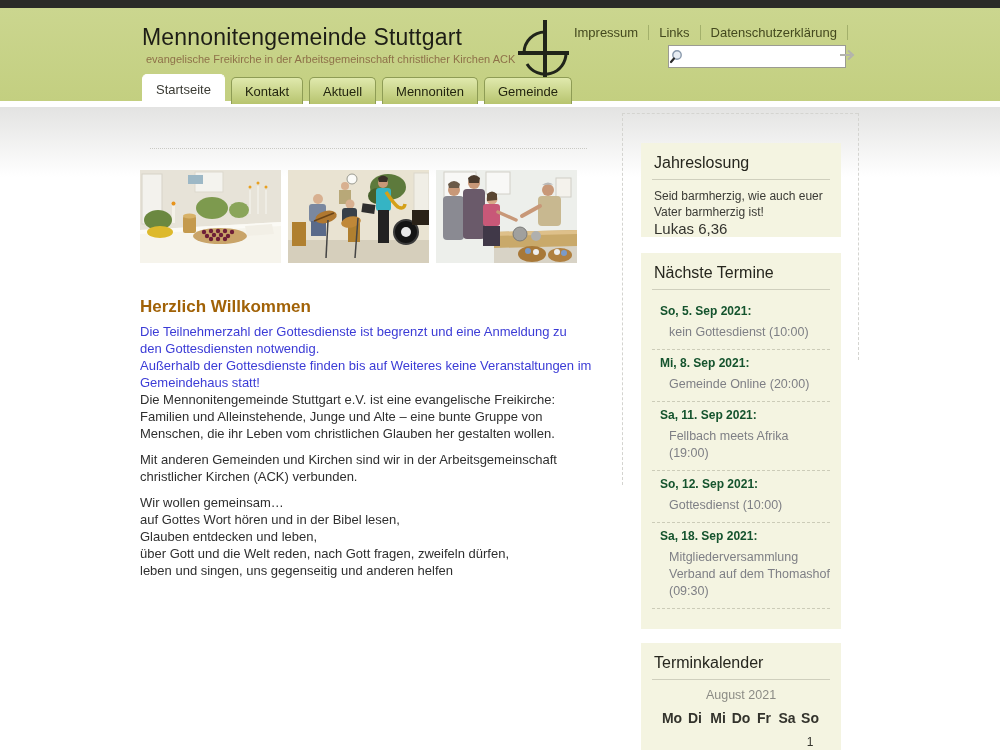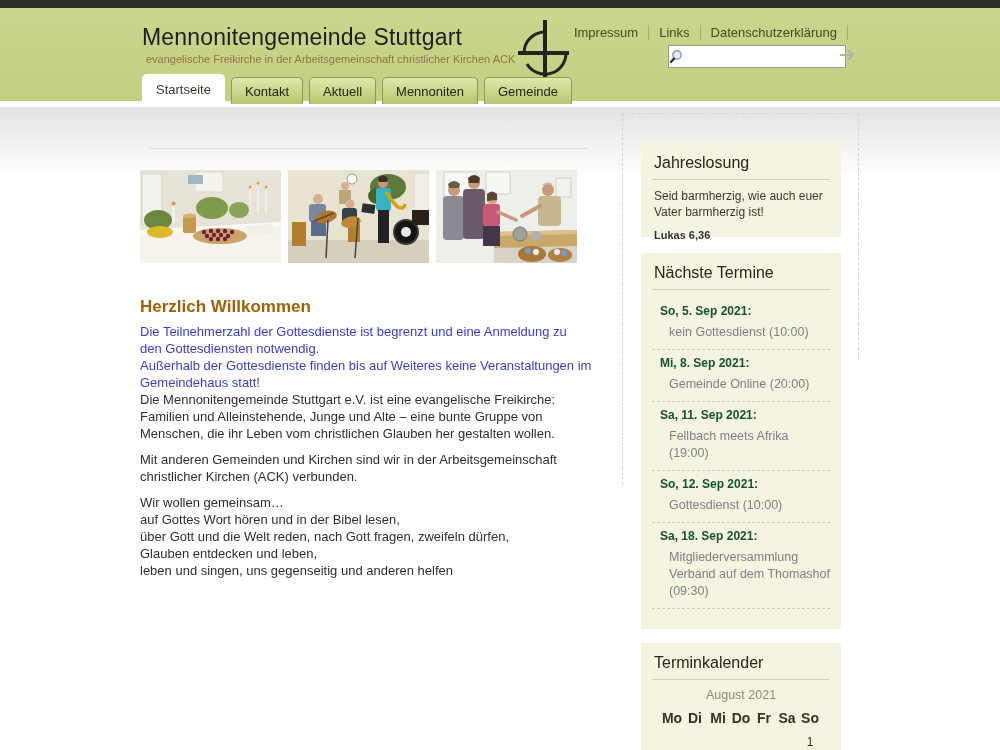--- a/index.html
+++ b/index.html
@@ -102,21 +102,21 @@
     background:#f4f4e1; padding:9px 11px 12px 11px;
   }
   .box-jahreslosung { top:143px; height:94px; }
   .box-termine      { top:253px; height:376px; }
   .box-kalender     { top:643px; height:150px; }
   .side-title {
     font-size:16px; font-weight:normal; color:#26261e;
     padding:2px 0 7px 2px; border-bottom:1px solid #cfcfbd; margin-bottom:8px;
   }
   .jl-text { font-size:12px; color:#3a3a35; line-height:16px; padding-left:2px; }
-  .jl-ref  { font-size:11px; font-weight:bold; color:#33332e; margin-top:9px; padding-left:2px; }
+  .jl-ref  { font-size:15px; font-weight:normal; color:#33332e; padding-left:2px; }
 
   .event { padding:6px 0 8px 8px; border-bottom:1px dashed #ccccb8; }
   .event:last-child { border-bottom:1px dashed #ccccb8; }
   .event-date { font-size:12px; font-weight:bold; color:#14532d; margin-bottom:6px; }
   .event-link { font-size:12.5px; color:#7e7f85; padding-left:9px; line-height:17px; cursor:pointer; display:block; text-decoration:none; }
 
   .cal { margin-top:4px; }
   .cal-month { text-align:center; font-size:12.5px; color:#8b8b85; margin:4px 0 8px 0; }
   .cal-grid { display:grid; grid-template-columns:repeat(7,23px); justify-content:center; row-gap:9px; }
   .cal-grid .wd { font-size:14px; font-weight:bold; color:#33332c; text-align:center; }
@@ -301,22 +301,22 @@
 
   <div class="main-text">
     <h1 class="main-heading">Herzlich Willkommen</h1>
     <p class="para notice">Die Teilnehmerzahl der Gottesdienste ist begrenzt und eine Anmeldung zu den Gottesdiensten notwendig.</p>
     <p class="para notice">Außerhalb der Gottesdienste finden bis auf Weiteres keine Veranstaltungen im Gemeindehaus statt!</p>
     <p class="para">Die Mennonitengemeinde Stuttgart e.V. ist eine evangelische Freikirche: Familien und Alleinstehende, Junge und Alte – eine bunte Gruppe von Menschen, die ihr Leben vom christlichen Glauben her gestalten wollen.</p>
     <p class="para spaced">Mit anderen Gemeinden und Kirchen sind wir in der Arbeitsgemeinschaft christlicher Kirchen (ACK) verbunden.</p>
     <div class="wir-lines para spaced">
       <div>Wir wollen gemeinsam…</div>
       <div>auf Gottes Wort hören und in der Bibel lesen,</div>
+      <div>Glauben entdecken und leben,</div>
       <div>über Gott und die Welt reden, nach Gott fragen, zweifeln dürfen,</div>
-      <div>Glauben entdecken und leben,</div>
       <div>leben und singen, uns gegenseitig und anderen helfen</div>
     </div>
   </div>
 </div>
 
 <div class="side-box box-jahreslosung">
   <div class="side-title">Jahreslosung</div>
   <div class="jl-text">Seid barmherzig, wie auch euer Vater barmherzig ist!</div>
   <div class="jl-ref">Lukas 6,36</div>
 </div>

